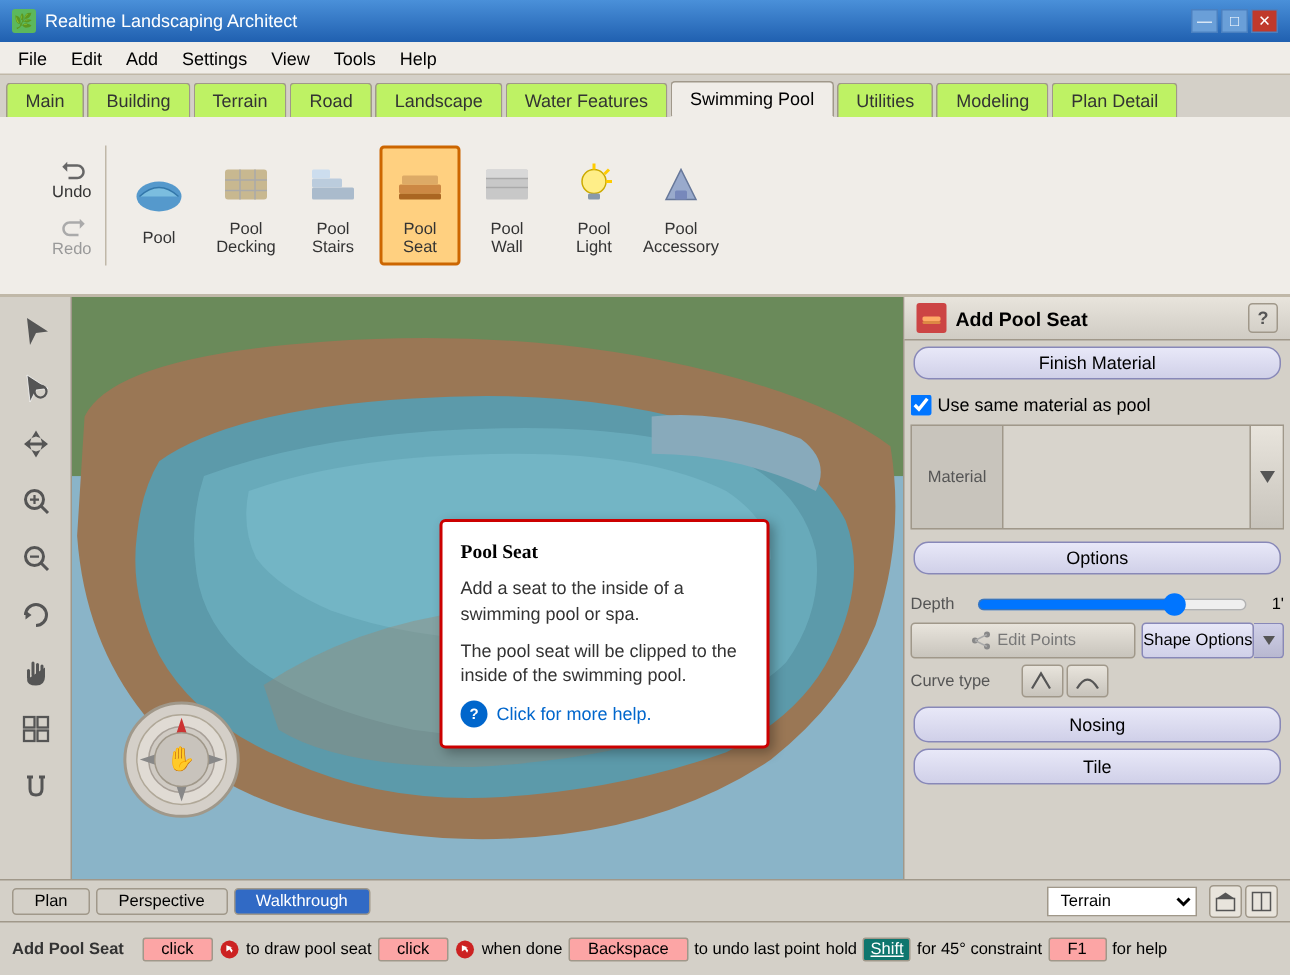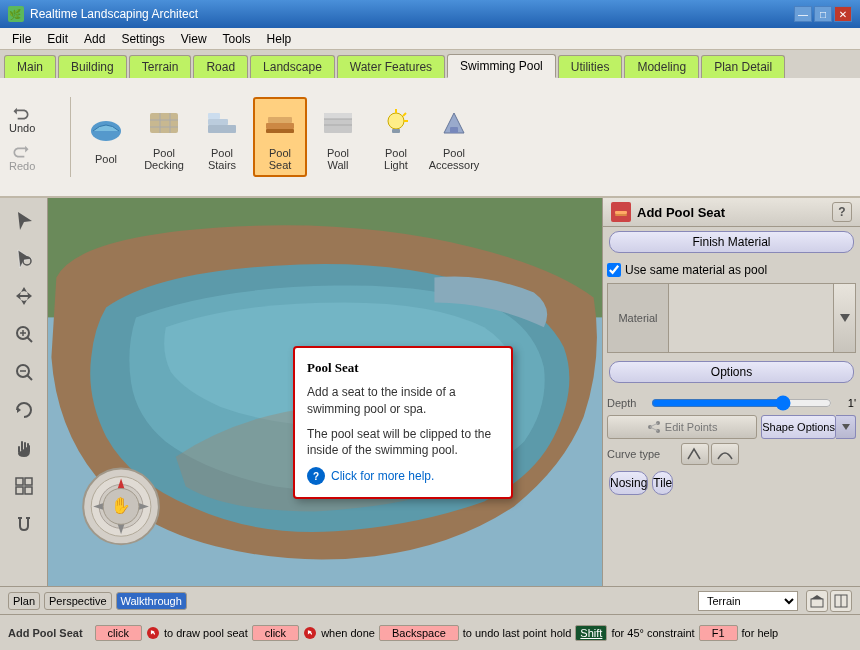--- a/index.html
+++ b/index.html
@@ -31,21 +31,21 @@
     .tool-sep { width: 1px; height: 80px; background: #c0b8a8; margin: 0 4px; }
 
     .tool-btn { display: flex; flex-direction: column; align-items: center; justify-content: center; width: 54px; height: 80px; cursor: pointer; padding: 4px; border: 1px solid transparent; border-radius: 3px; font-size: 11px; text-align: center; color: #333; }
     .tool-btn.active { background: #ffd080; border: 2px solid #cc6600; }
 
     .tool-icon { width: 40px; height: 40px; margin-bottom: 4px; display: flex; align-items: center; justify-content: center; }
     .tool-icon svg { width: 36px; height: 36px; }
 
     
     .undo-redo { display: flex; flex-direction: column; align-items: center; gap: 4px; }
-    .undo-redo-btn { width: 54px; height: 34px; display: flex; flex-direction: column; align-items: flex-start; justify-content: center; cursor: pointer; font-size: 11px; border: 1px solid transparent; border-radius: 3px; }
+    .undo-redo-btn { width: 54px; height: 34px; display: flex; flex-direction: column; align-items: flex-end; justify-content: center; cursor: pointer; font-size: 11px; border: 1px solid transparent; border-radius: 3px; }
 
     
     #left-toolbar { width: 48px; background: #d4d0c8; border-right: 1px solid #a0988a; display: flex; flex-direction: column; align-items: center; padding: 4px 0; gap: 2px; }
     .left-tool { width: 36px; height: 36px; display: flex; align-items: center; justify-content: center; cursor: pointer; border: 1px solid transparent; border-radius: 3px; color: #555; }
     .left-tool svg { width: 22px; height: 22px; }
 
     
     #canvas-area { flex: 1; position: relative; overflow: hidden; background: #7ab5c8; }
 
     
@@ -78,39 +78,39 @@
     .edit-shape-row { display: flex; gap: 4px; padding: 2px 4px; }
     .edit-points-btn { flex: 1; height: 24px; background: linear-gradient(to bottom, #e8e4dc, #c8c4bc); border: 1px solid #a0988a; border-radius: 3px; font-size: 11px; cursor: pointer; display: flex; align-items: center; justify-content: center; color: #777; }
     .shape-options-btn { flex: 1; height: 24px; background: linear-gradient(to bottom, #e8e8f8, #d0d0e8); border: 1px solid #8888b8; border-radius: 3px; font-size: 11px; cursor: pointer; display: flex; align-items: center; justify-content: center; gap: 2px; }
     .shape-options-dropdown { width: 20px; height: 24px; background: linear-gradient(to bottom, #d0d0e8, #b8b8d0); border: 1px solid #8888b8; border-left: none; border-radius: 0 3px 3px 0; display: flex; align-items: center; justify-content: center; cursor: pointer; }
 
     .curve-row { display: flex; align-items: center; gap: 4px; padding: 2px 4px; }
     .curve-label { font-size: 11px; color: #555; width: 70px; }
     .curve-btns { display: flex; gap: 2px; }
     .curve-btn { width: 28px; height: 22px; background: linear-gradient(to bottom, #e8e4dc, #c8c4bc); border: 1px solid #a0988a; border-radius: 3px; display: flex; align-items: center; justify-content: center; cursor: pointer; }
 
-    .nosing-tile-section { margin: 4px 6px; display: flex; flex-direction: row; gap: 4px; }
+    .nosing-tile-section { margin: 4px 6px; display: flex; flex-direction: column; gap: 4px; }
     .nosing-btn, .tile-btn { height: 24px; background: linear-gradient(to bottom, #e8e8f8, #d0d0e8); border: 1px solid #8888b8; border-radius: 10px; display: flex; align-items: center; justify-content: center; font-size: 12px; cursor: pointer; }
 
     
     #tooltip-popup { position: absolute; top: 148px; left: 245px; width: 220px; background: white; border: 2px solid #cc0000; border-radius: 4px; padding: 12px; z-index: 100; box-shadow: 3px 3px 8px rgba(0,0,0,0.3); }
     .tooltip-title { font-weight: bold; font-size: 13px; margin-bottom: 8px; font-family: Liberation Serif, serif; }
     .tooltip-text { font-size: 12px; color: #333; line-height: 1.4; margin-bottom: 8px; }
     .tooltip-help { display: flex; align-items: center; gap: 6px; color: #0066cc; font-size: 12px; cursor: pointer; }
     .help-circle { width: 18px; height: 18px; border-radius: 50%; background: #0066cc; color: white; display: flex; align-items: center; justify-content: center; font-size: 10px; font-weight: bold; }
 
     
     #statusbar { height: 36px; background: #d4d0c8; border-top: 1px solid #a0988a; display: flex; align-items: center; padding: 0 8px; gap: 4px; font-size: 11px; }
     .status-main { color: #333; font-weight: bold; margin-right: 8px; }
     .status-key { background: #fca5a5; border: 1px solid #a0988a; border-radius: 2px; padding: 1px 12px; font-size: 11px; }
-    .status-shift { background: #14532d; color: white; border-radius: 2px; padding: 1px 4px; text-decoration: underline; }
+    .status-shift { background: #0f766e; color: white; border-radius: 2px; padding: 1px 4px; text-decoration: underline; }
 
     
     #bottom-bar { height: 28px; background: #d4d0c8; border-top: 1px solid #a0988a; display: flex; align-items: center; padding: 0 8px; gap: 4px; }
-    .view-tab { padding: 2px 4px; background: #d4d0c8; border: 1px solid #a0988a; border-radius: 3px; cursor: pointer; font-size: 11px; }
+    .view-tab { padding: 2px 14px; background: #d4d0c8; border: 1px solid #a0988a; border-radius: 3px; cursor: pointer; font-size: 11px; }
     .view-tab.active { background: #316ac5; color: white; }
     .terrain-select { height: 20px; font-size: 11px; border: 1px solid #a0988a; background: white; padding: 0 4px; width: 100px; }
     .view-icons { display: flex; gap: 2px; margin-left: 4px; }
     .view-icon-btn { width: 22px; height: 22px; background: #e8e4dc; border: 1px solid #a0988a; border-radius: 3px; display: flex; align-items: center; justify-content: center; cursor: pointer; }
 
     
     #pool-svg { position: absolute; inset: 0; width: 100%; height: 100%; }
   </style>
 </head>
 <body>

